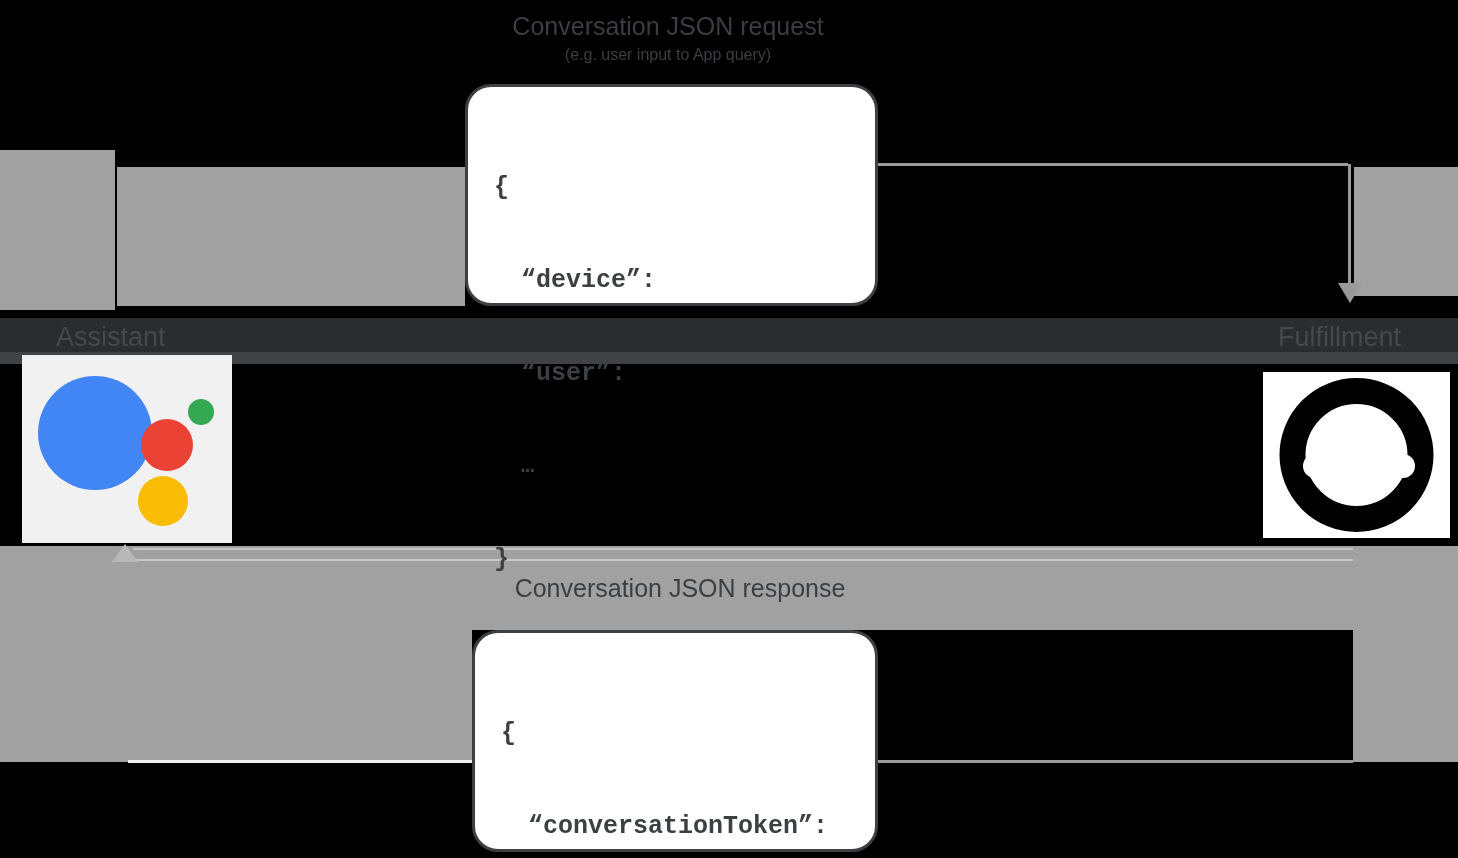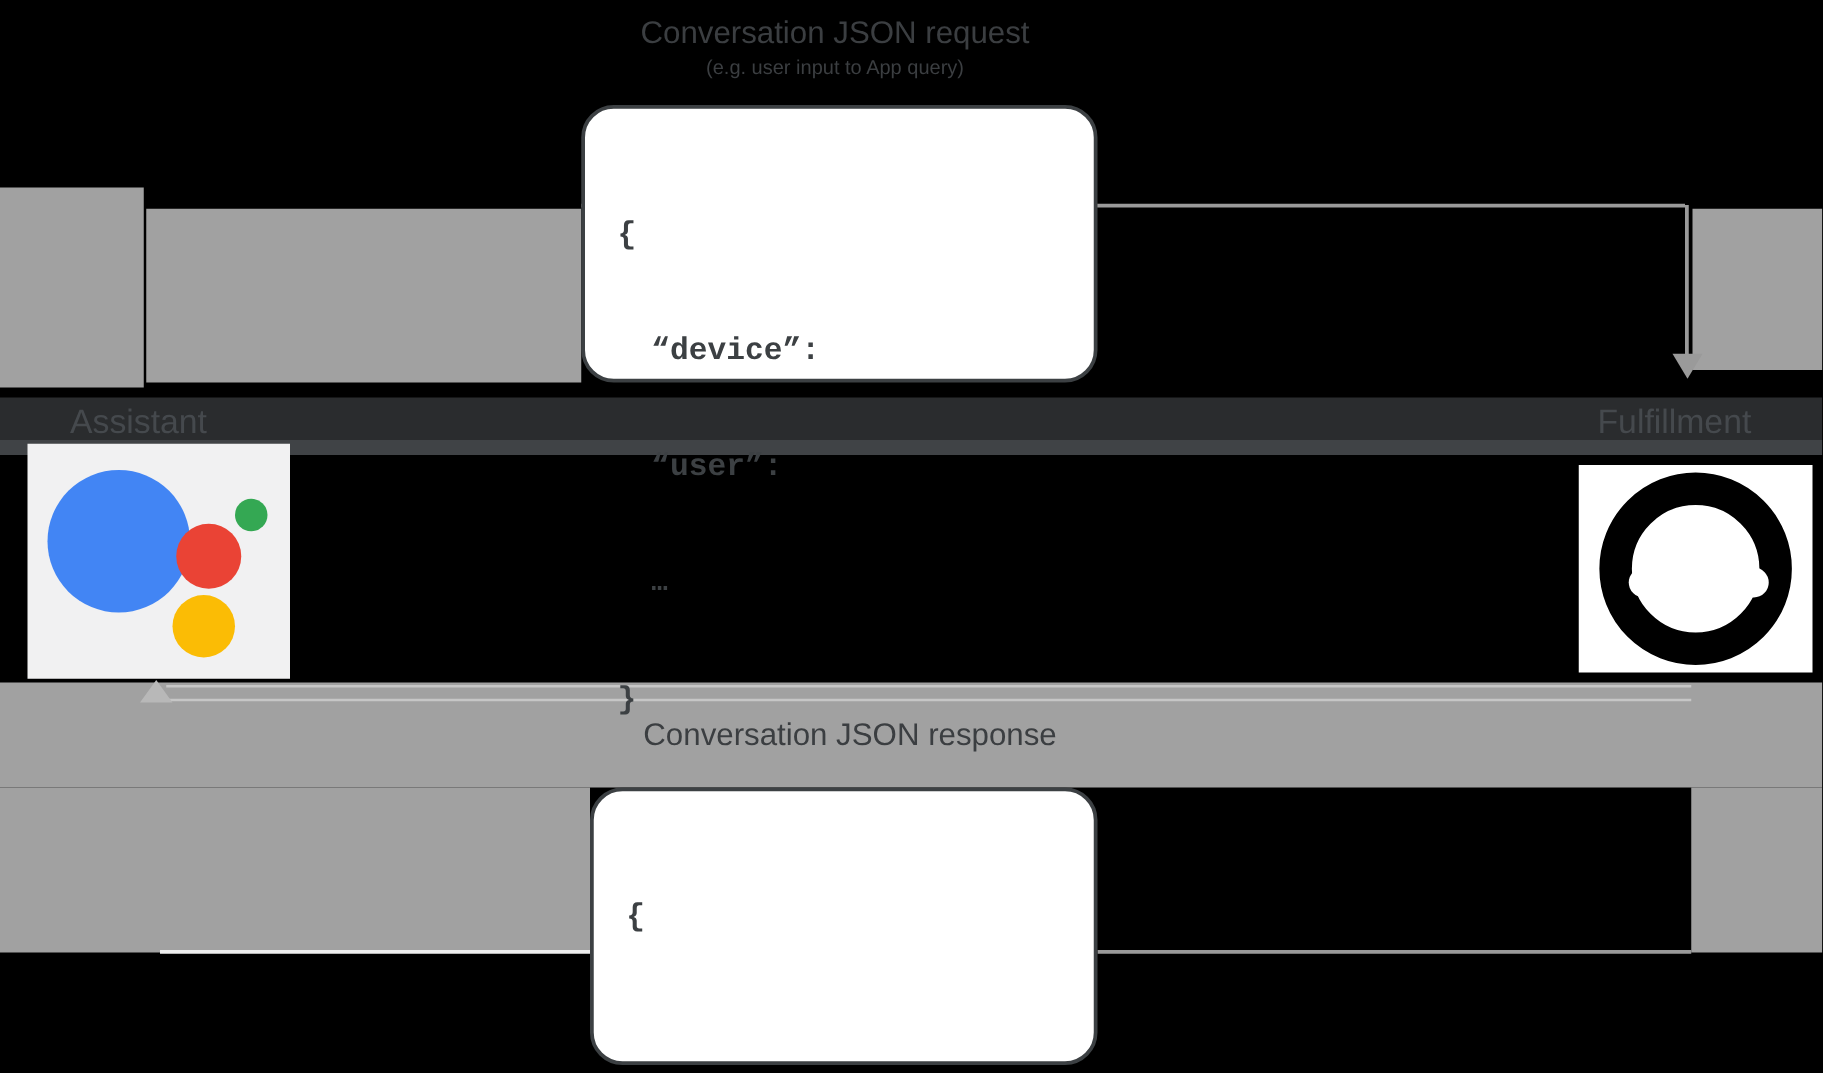--- a/index.html
+++ b/index.html
@@ -85,19 +85,20 @@
   <div class="hline" style="left:128px;top:760px;width:344px;height:3px;background:#efefef;z-index:2;"></div>
   <div class="hline" style="left:878px;top:760px;width:475px;height:3px;background:#9a9a9a;z-index:2;"></div>
 
   <div class="caption" style="left:380px;top:558px;width:600px;z-index:3;margin-top:16px;">
     <div class="t1">Conversation JSON response</div>
   </div>
 
   <div class="json-box" style="left:472px;top:630px;width:406px;height:222px;">
     <div class="code">
       <div>{</div>
+      <div class="indent">“conversationToken”:</div>
       
       
       
     </div>
   </div>
 
 </div>
 
 </body></html>

